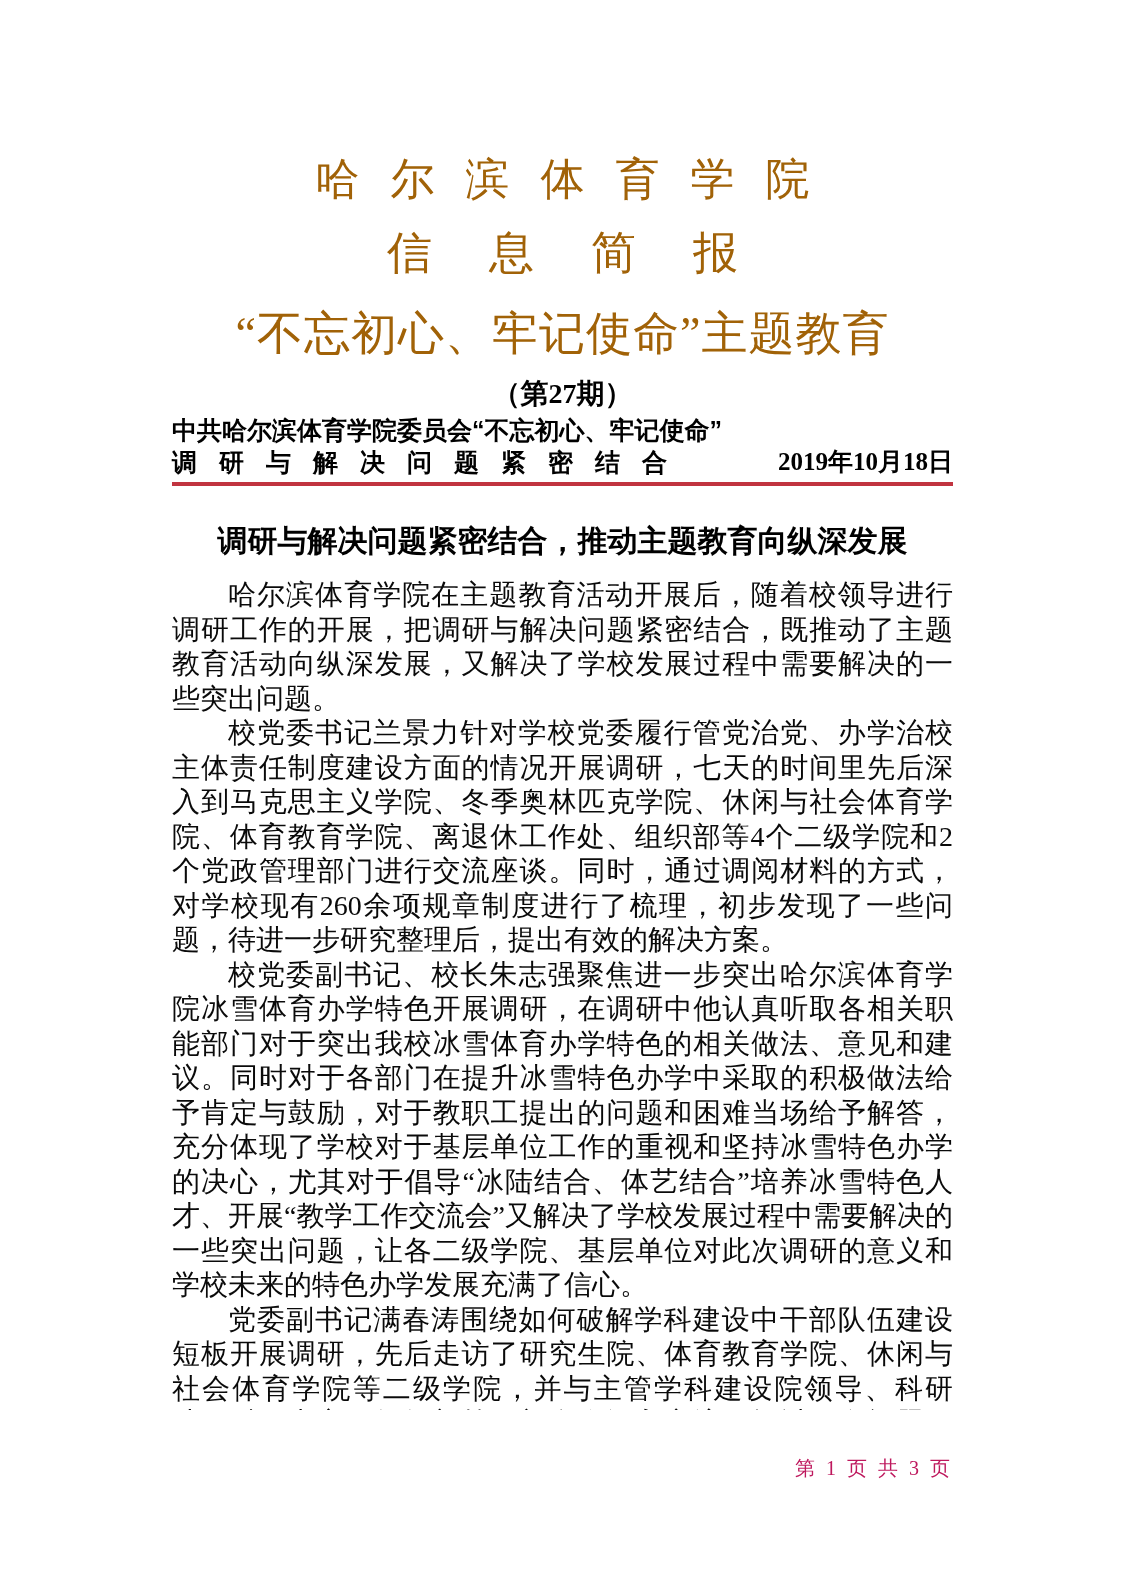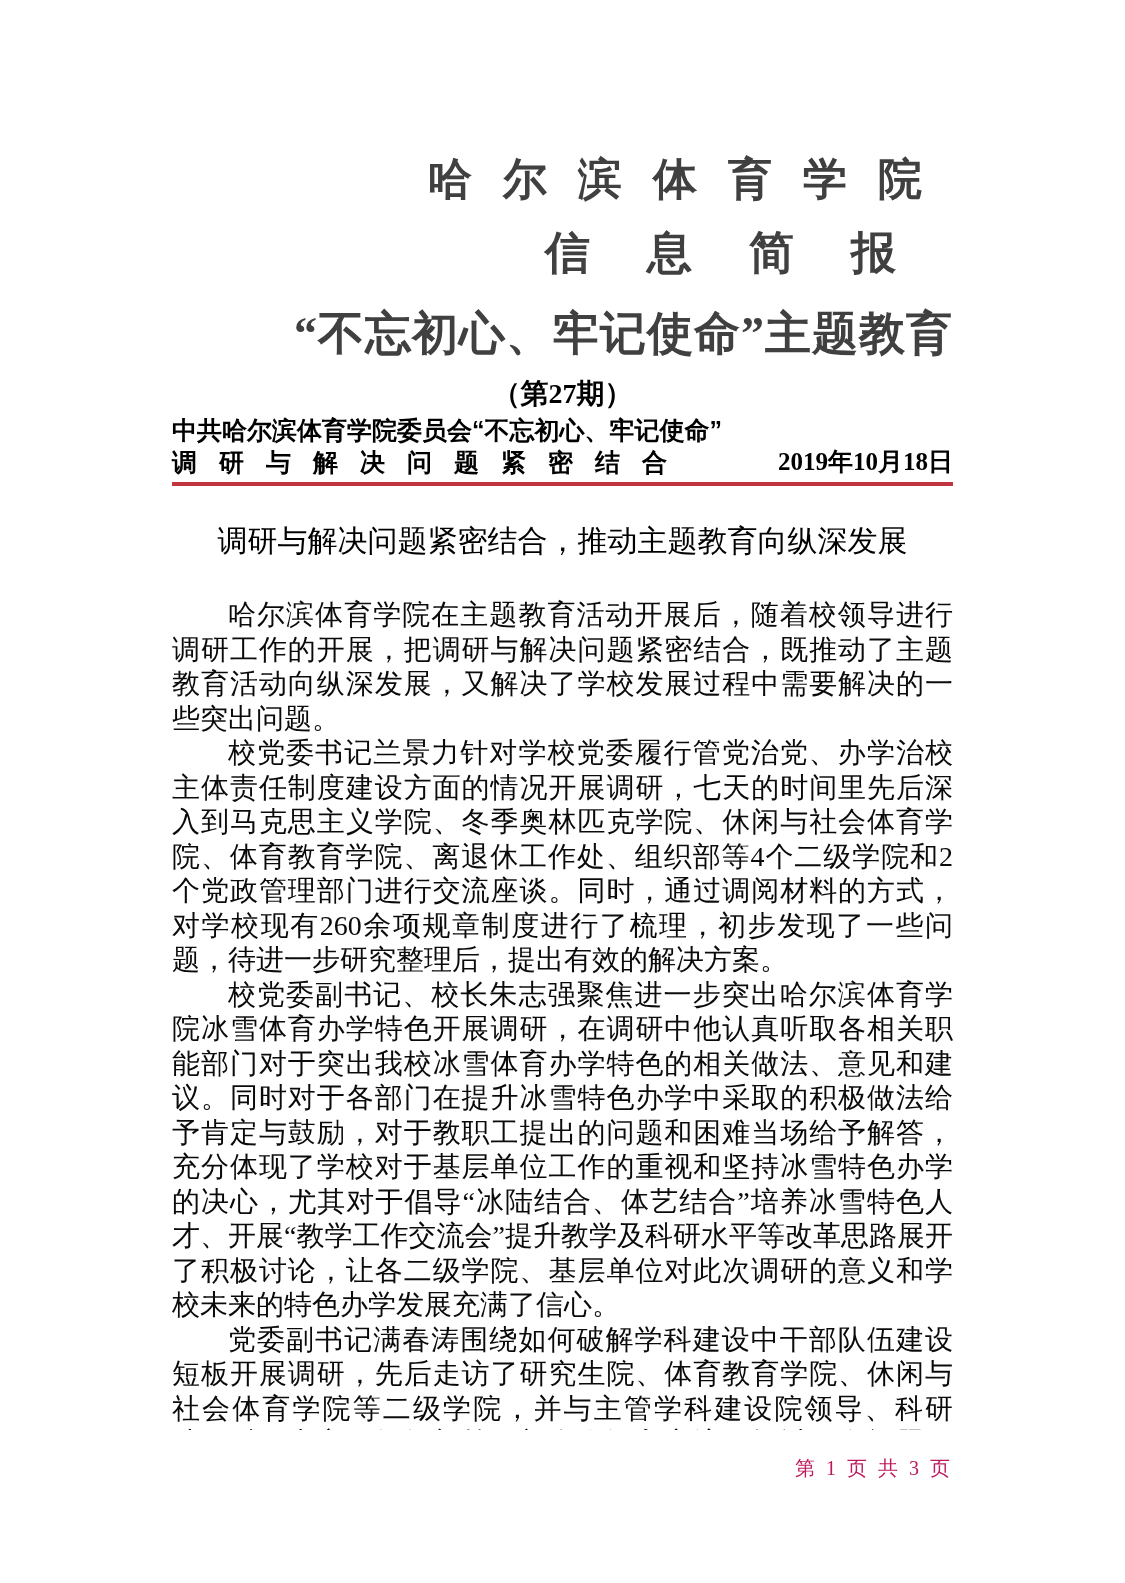--- a/index.html
+++ b/index.html
@@ -15,21 +15,21 @@
     color: #000;
   }
   .content {
     position: absolute;
     left: 172px;
     width: 781px;
     top: 150px;
   }
 
   
-  .m-line { text-align: right; color: #404040; font-weight: 700; }
+  .m-line { text-align: center; color: #a16207; font-weight: 400; }
   .m1 {
     font-size: 44px; line-height: 60px;
     letter-spacing: 31px; text-indent: 31px;
   }
   .m2 {
     font-size: 46px; line-height: 64px; margin-top: 18px;
     letter-spacing: 1px;
   }
   .m3 {
     font-size: 45px; line-height: 62px; margin-top: 12px;
@@ -55,26 +55,26 @@
   }
   .red-rule {
     height: 4px; background: #C13440; margin-top: 4px;
   }
 
   
   .headline {
     margin-top: 34px;
     text-align: center;
     font-family: "Liberation Sans", "DejaVu Sans", sans-serif;
-    font-weight: 400;
+    font-weight: 700;
     font-size: 30px; line-height: 42px;
     color: #000;
   }
   .body-text {
-    margin-top: 36px;
+    margin-top: 16px;
     height: 832px;
     overflow: hidden;
     font-size: 28px;
     line-height: 34.5px;
     text-align: justify;
     color: #0a0a0a;
   }
   .body-text p {
     margin: 0;
     text-indent: 2em;
@@ -109,20 +109,20 @@
       <div class="issuer-date">2019年10月18日</div>
     </div>
 
     <div class="red-rule"></div>
 
     <div class="headline">调研与解决问题紧密结合，推动主题教育向纵深发展</div>
 
     <div class="body-text">
       <p>哈尔滨体育学院在主题教育活动开展后，随着校领导进行调研工作的开展，把调研与解决问题紧密结合，既推动了主题教育活动向纵深发展，又解决了学校发展过程中需要解决的一些突出问题。</p>
       <p>校党委书记兰景力针对学校党委履行管党治党、办学治校主体责任制度建设方面的情况开展调研，七天的时间里先后深入到马克思主义学院、冬季奥林匹克学院、休闲与社会体育学院、体育教育学院、离退休工作处、组织部等4个二级学院和2个党政管理部门进行交流座谈。同时，通过调阅材料的方式，对学校现有260余项规章制度进行了梳理，初步发现了一些问题，待进一步研究整理后，提出有效的解决方案。</p>
-      <p>校党委副书记、校长朱志强聚焦进一步突出哈尔滨体育学院冰雪体育办学特色开展调研，在调研中他认真听取各相关职能部门对于突出我校冰雪体育办学特色的相关做法、意见和建议。同时对于各部门在提升冰雪特色办学中采取的积极做法给予肯定与鼓励，对于教职工提出的问题和困难当场给予解答，充分体现了学校对于基层单位工作的重视和坚持冰雪特色办学的决心，尤其对于倡导“冰陆结合、体艺结合”培养冰雪特色人才、开展“教学工作交流会”提升教学及科研水平等改革思路展开了积极讨论，让各二级学院、基层单位对此次调研的意义和学校未来的特色办学发展充满了信心。</p>
+      <p>校党委副书记、校长朱志强聚焦进一步突出哈尔滨体育学院冰雪体育办学特色开展调研，在调研中他认真听取各相关职能部门对于突出我校冰雪体育办学特色的相关做法、意见和建议。同时对于各部门在提升冰雪特色办学中采取的积极做法给予肯定与鼓励，对于教职工提出的问题和困难当场给予解答，充分体现了学校对于基层单位工作的重视和坚持冰雪特色办学的决心，尤其对于倡导“冰陆结合、体艺结合”培养冰雪特色人才、开展“教学工作交流会”又解决了学校发展过程中需要解决的一些突出问题，让各二级学院、基层单位对此次调研的意义和学校未来的特色办学发展充满了信心。</p>
       <p>党委副书记满春涛围绕如何破解学科建设中干部队伍建设短板开展调研，先后走访了研究生院、体育教育学院、休闲与社会体育学院等二级学院，并与主管学科建设院领导、科研处、科研中心、组织部等干部多次深入交流，探讨现存问题及解决对策。对调研过程中研究生院反映的学生党员发展指标过少的问题、体育教育学院</p>
     </div>
 
   </div>
 
   <div class="page-footer">第 1 页 共 3 页</div>
 </div>
 
 </body></html>

